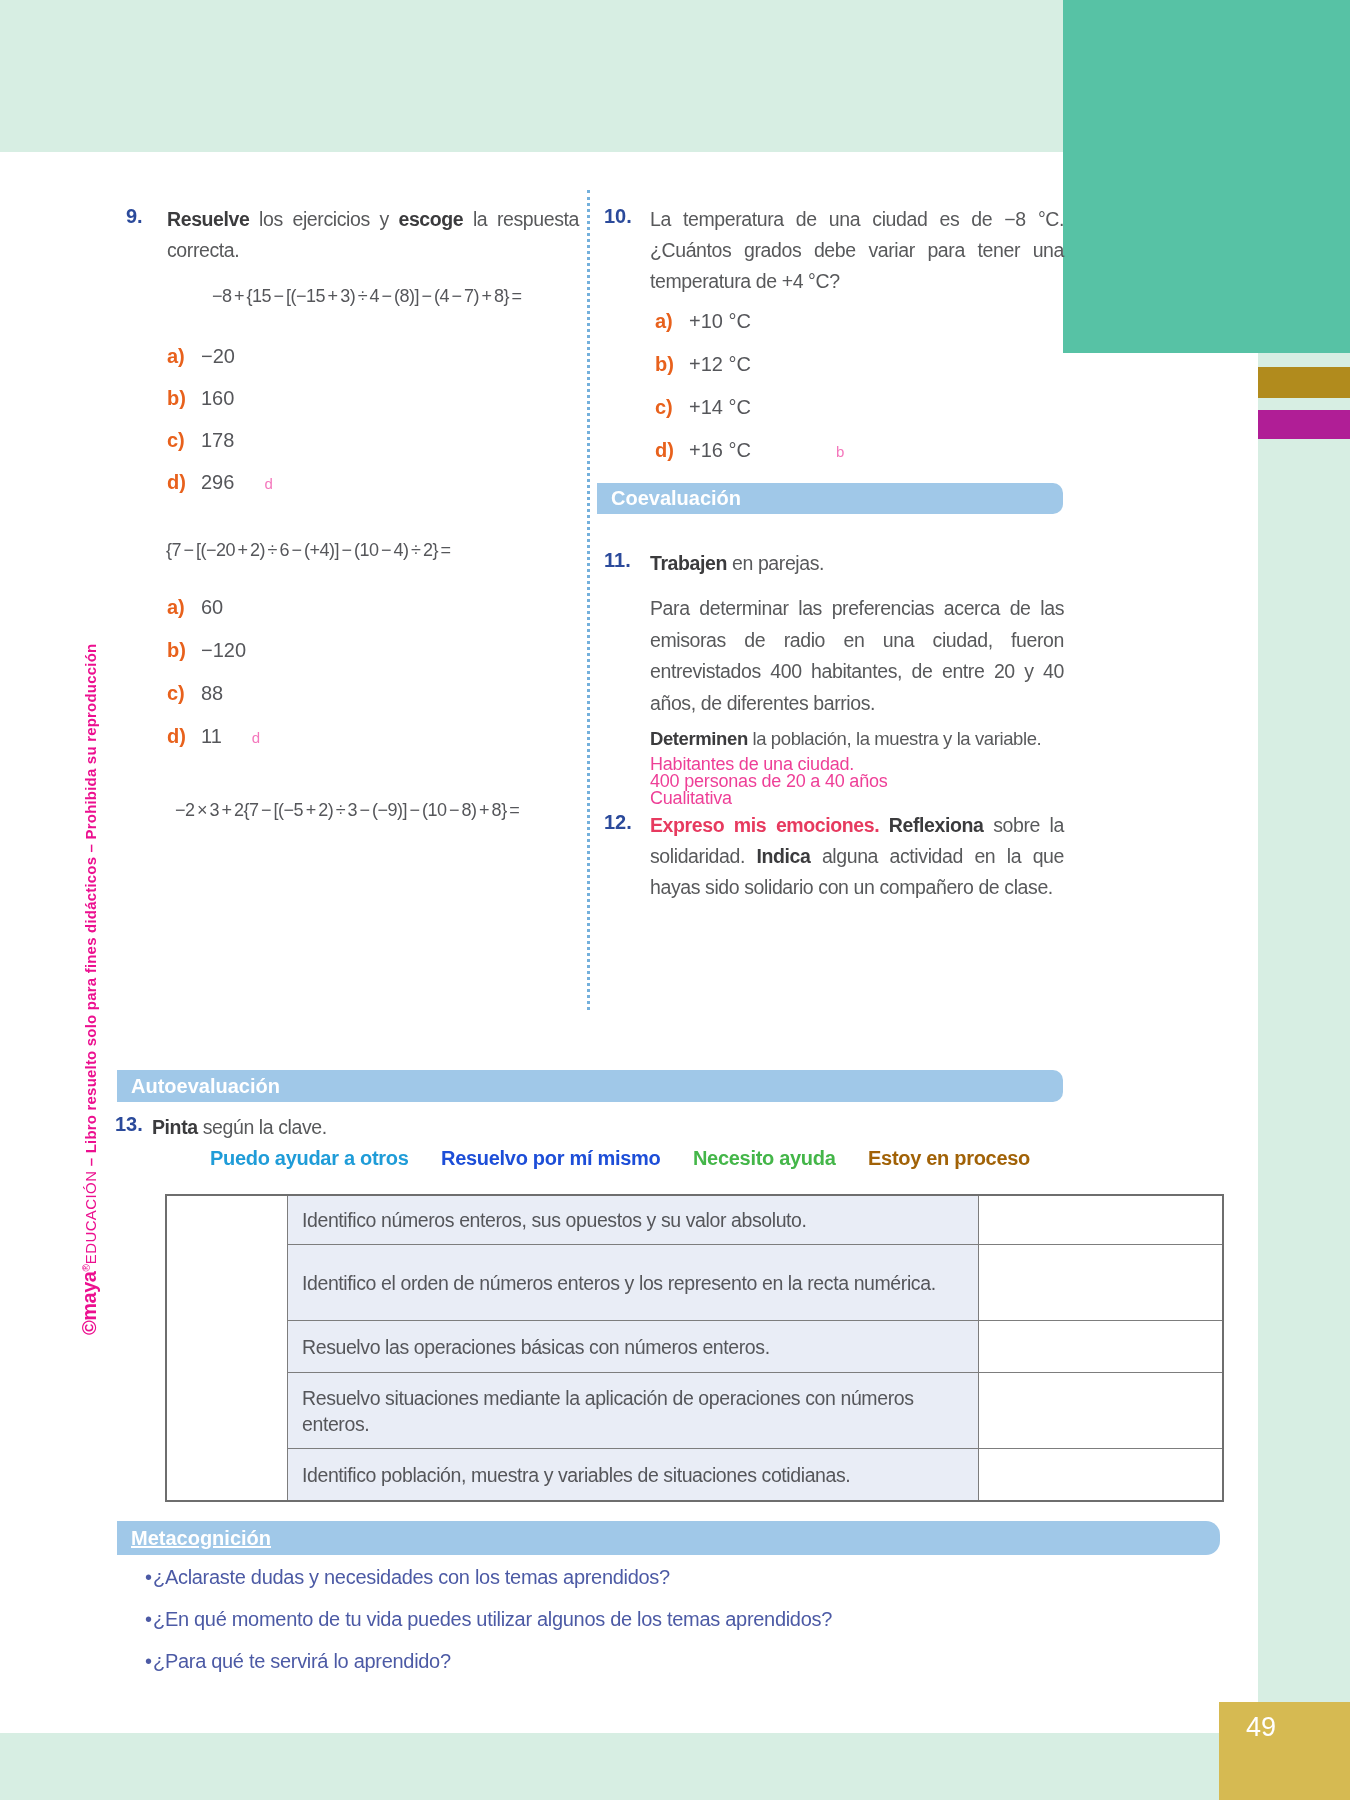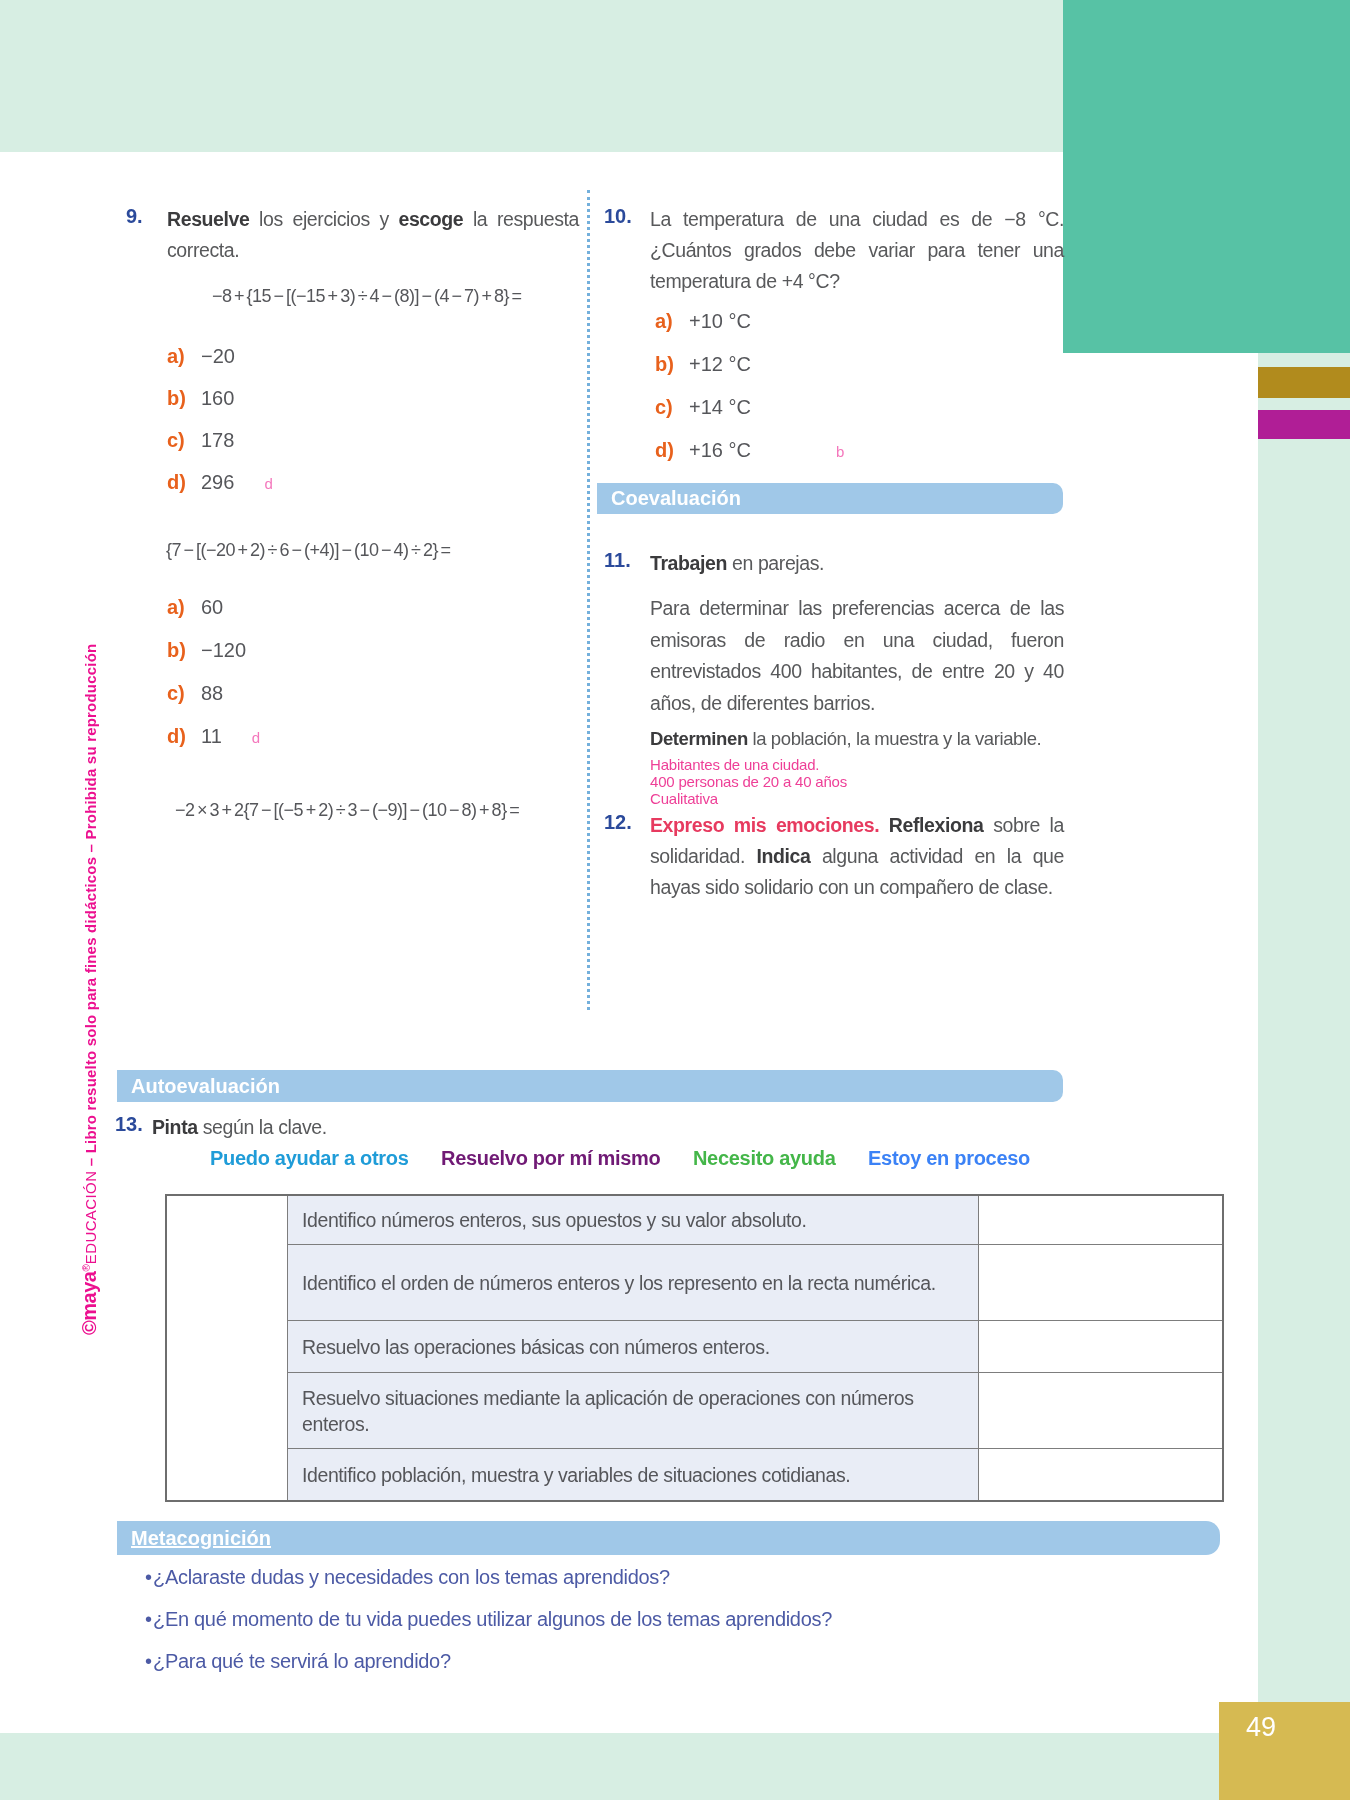--- a/index.html
+++ b/index.html
@@ -27,29 +27,29 @@
   .body-t{font-size:19.5px;letter-spacing:-0.4px;line-height:31px;text-align:justify;color:#58595b;}
   .bold-d{font-weight:700;color:#3b3b3d;}
   .crimson{font-weight:700;color:#e73a5f;}
   .eq{font-size:18px;letter-spacing:-0.5px;word-spacing:-2px;white-space:nowrap;color:#55565a;}
   .opt{height:27px;margin-bottom:15px;white-space:nowrap;}
   .opt43 .opt{margin-bottom:16px;}
   .opt .letter{display:inline-block;width:34px;font-size:20px;font-weight:700;color:#e8611c;}
   .opt .val{font-size:20px;color:#55565a;}
   .note{font-size:15px;color:#f477bc;margin-left:30px;}
   .note-far{margin-left:85px;}
-  .ans-pink{font-size:15px;line-height:17px;color:#ee3f97;letter-spacing:-0.2px;}
+  .ans-pink{font-size:18px;line-height:17px;color:#ee3f97;letter-spacing:-0.2px;}
 
   .divider{border-left:3px dotted #74b0dc;width:0;}
 
   .band{background:#a0c8e8;border-radius:0 10px 10px 0;color:#ffffff;font-size:20px;font-weight:700;
         display:flex;align-items:center;padding-left:14px;box-sizing:border-box;}
 
   .key-row{display:flex;justify-content:space-between;font-size:20px;font-weight:700;letter-spacing:-0.3px;white-space:nowrap;}
-  .key-0{color:#1f9cd8;margin-left:40px;} .key-1{color:#701a75;} .key-2{color:#44b649;} .key-3{color:#3b82f6;}
+  .key-0{color:#1f9cd8;margin-left:40px;} .key-1{color:#1d4ed8;} .key-2{color:#44b649;} .key-3{color:#a16207;}
 
   
   .tbl{display:grid;grid-template-columns:120px 691px 244px;grid-template-rows:48px 76px 52px 76px 52px;
        border:2px solid #6e6e6e;box-sizing:content-box;}
   .tbl .cell{border-left:1.5px solid #7d7d7d;border-top:1.5px solid #7d7d7d;box-sizing:border-box;}
   .tbl .cell.r0{border-top:none;}
   .tbl .hdr{grid-column:1;grid-row:1/6;background:#4aa0bc;border-left:none;border-top:none;
             display:flex;align-items:center;justify-content:center;color:#ffffff;font-size:20px;font-weight:700;}
   .tbl .stmt{background:#e9edf6;display:flex;align-items:center;padding:4px 16px 4px 14px;
              font-size:19.5px;letter-spacing:-0.4px;line-height:26px;color:#55565a;}

